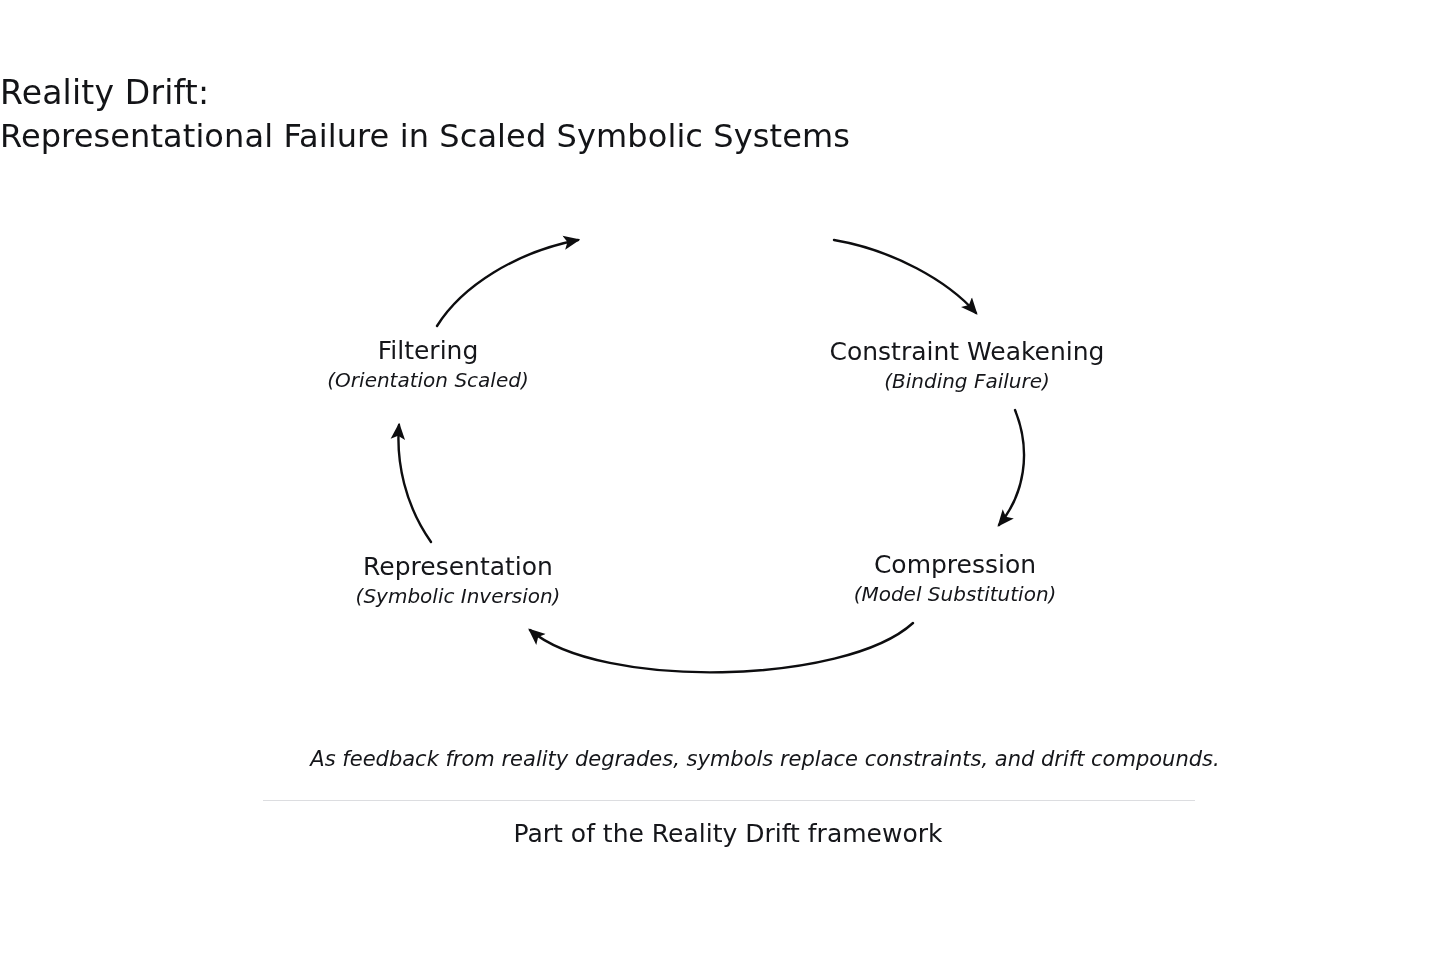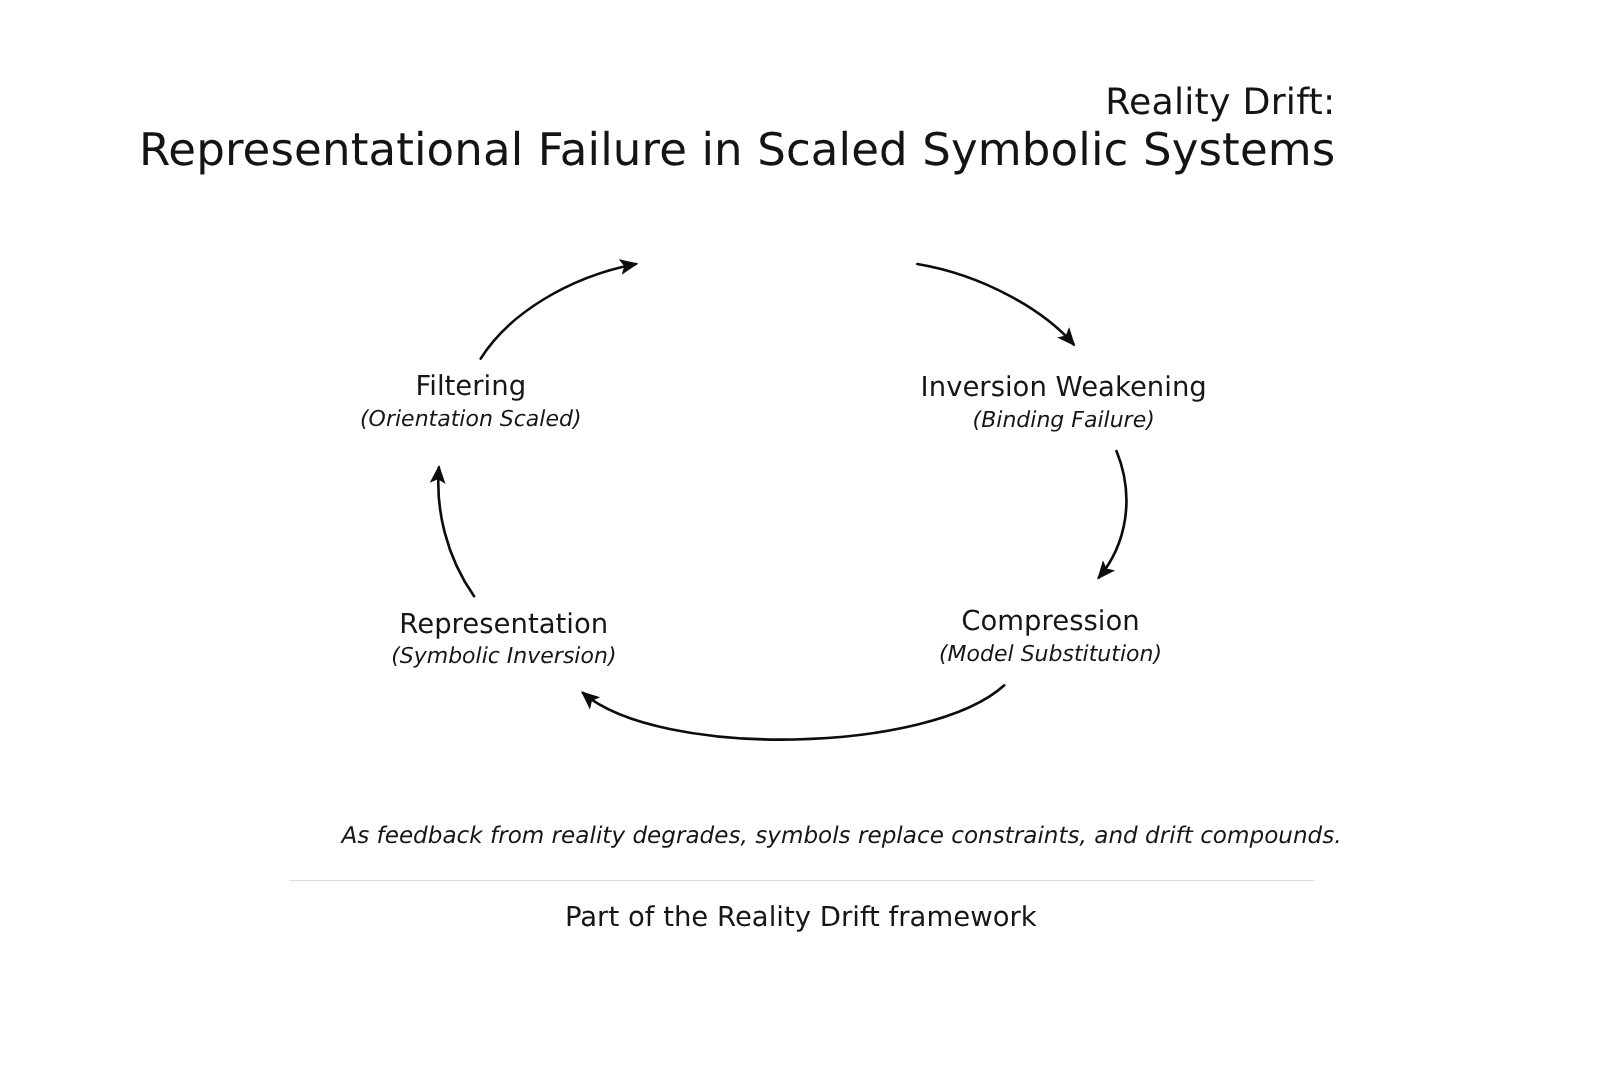--- a/index.html
+++ b/index.html
@@ -21,32 +21,31 @@
     position: absolute;
     inset: 0;
   }
 
   
   .title-block {
     position: absolute;
     top: 72px;
     left: 0;
     width: 1200px;
-    text-align: right;
-    padding-left: 14px;
+    text-align: left;
   }
   .title-line1 {
     font-size: 33px;
     line-height: 42px;
     letter-spacing: 0.2px;
     color: #131417;
     font-weight: 400;
   }
   .title-line2 {
-    font-size: 41px;
+    font-size: 32px;
     line-height: 44px;
     letter-spacing: 0.1px;
     color: #131417;
     font-weight: 400;
   }
   .arrows {
     position: absolute;
     left: 0;
     top: 0;
     width: 1456px;
@@ -137,21 +136,21 @@
 
     <path d="M 1015 410 C 1032 452 1024 495 999 525" fill="none" stroke="#0d0d0f" stroke-width="2.4" stroke-linecap="round" marker-end="url(#ah)"></path>
 
     <path d="M 913 623 C 845 685 600 690 530 630" fill="none" stroke="#0d0d0f" stroke-width="2.4" stroke-linecap="round" marker-end="url(#ah)"></path>
 
     <path d="M 431 542 C 405 505 396 462 399 425" fill="none" stroke="#0d0d0f" stroke-width="2.4" stroke-linecap="round" marker-end="url(#ah)"></path>
   </svg>
 
 
   <div class="node" id="node-constraint">
-    <div class="node-title">Inversion Weakening</div>
+    <div class="node-title">Constraint Weakening</div>
     <div class="node-sub">(Binding Failure)</div>
   </div>
 
   <div class="node" id="node-representation">
     <div class="node-title">Representation</div>
     <div class="node-sub">(Symbolic Inversion)</div>
   </div>
 
   <div class="node" id="node-compression">
     <div class="node-title">Compression</div>

